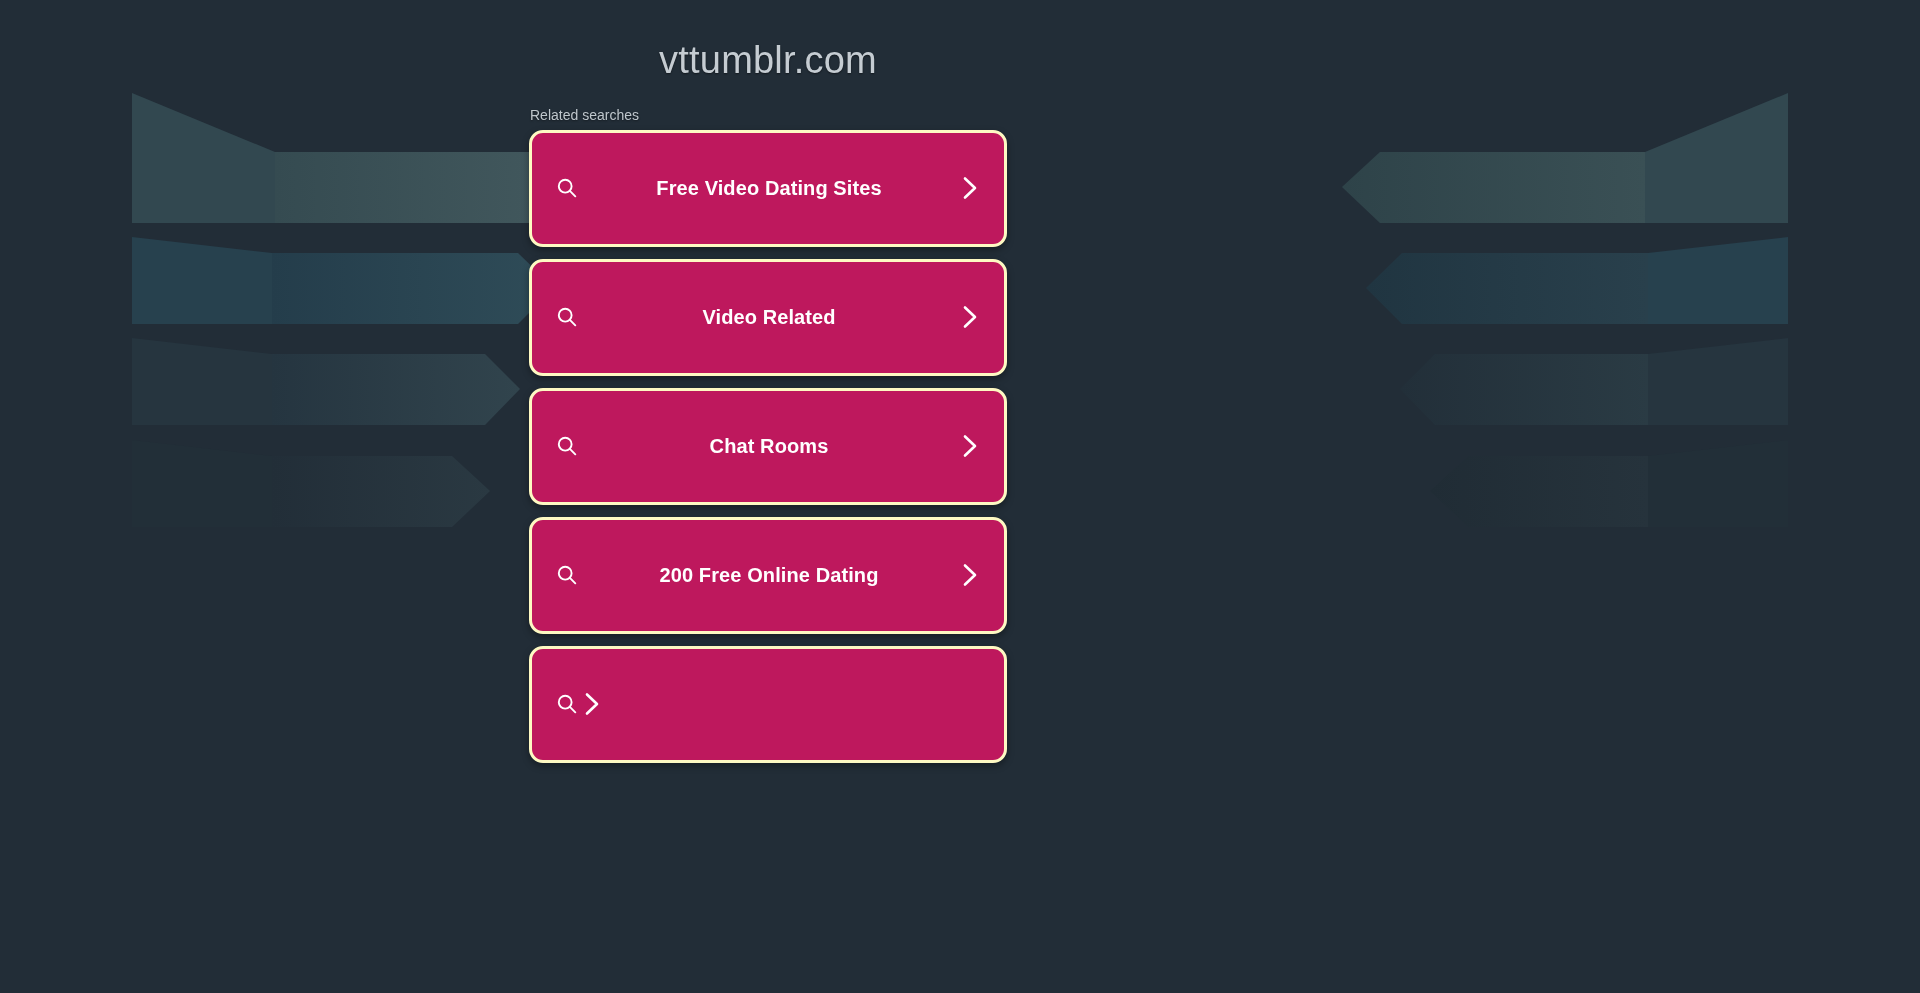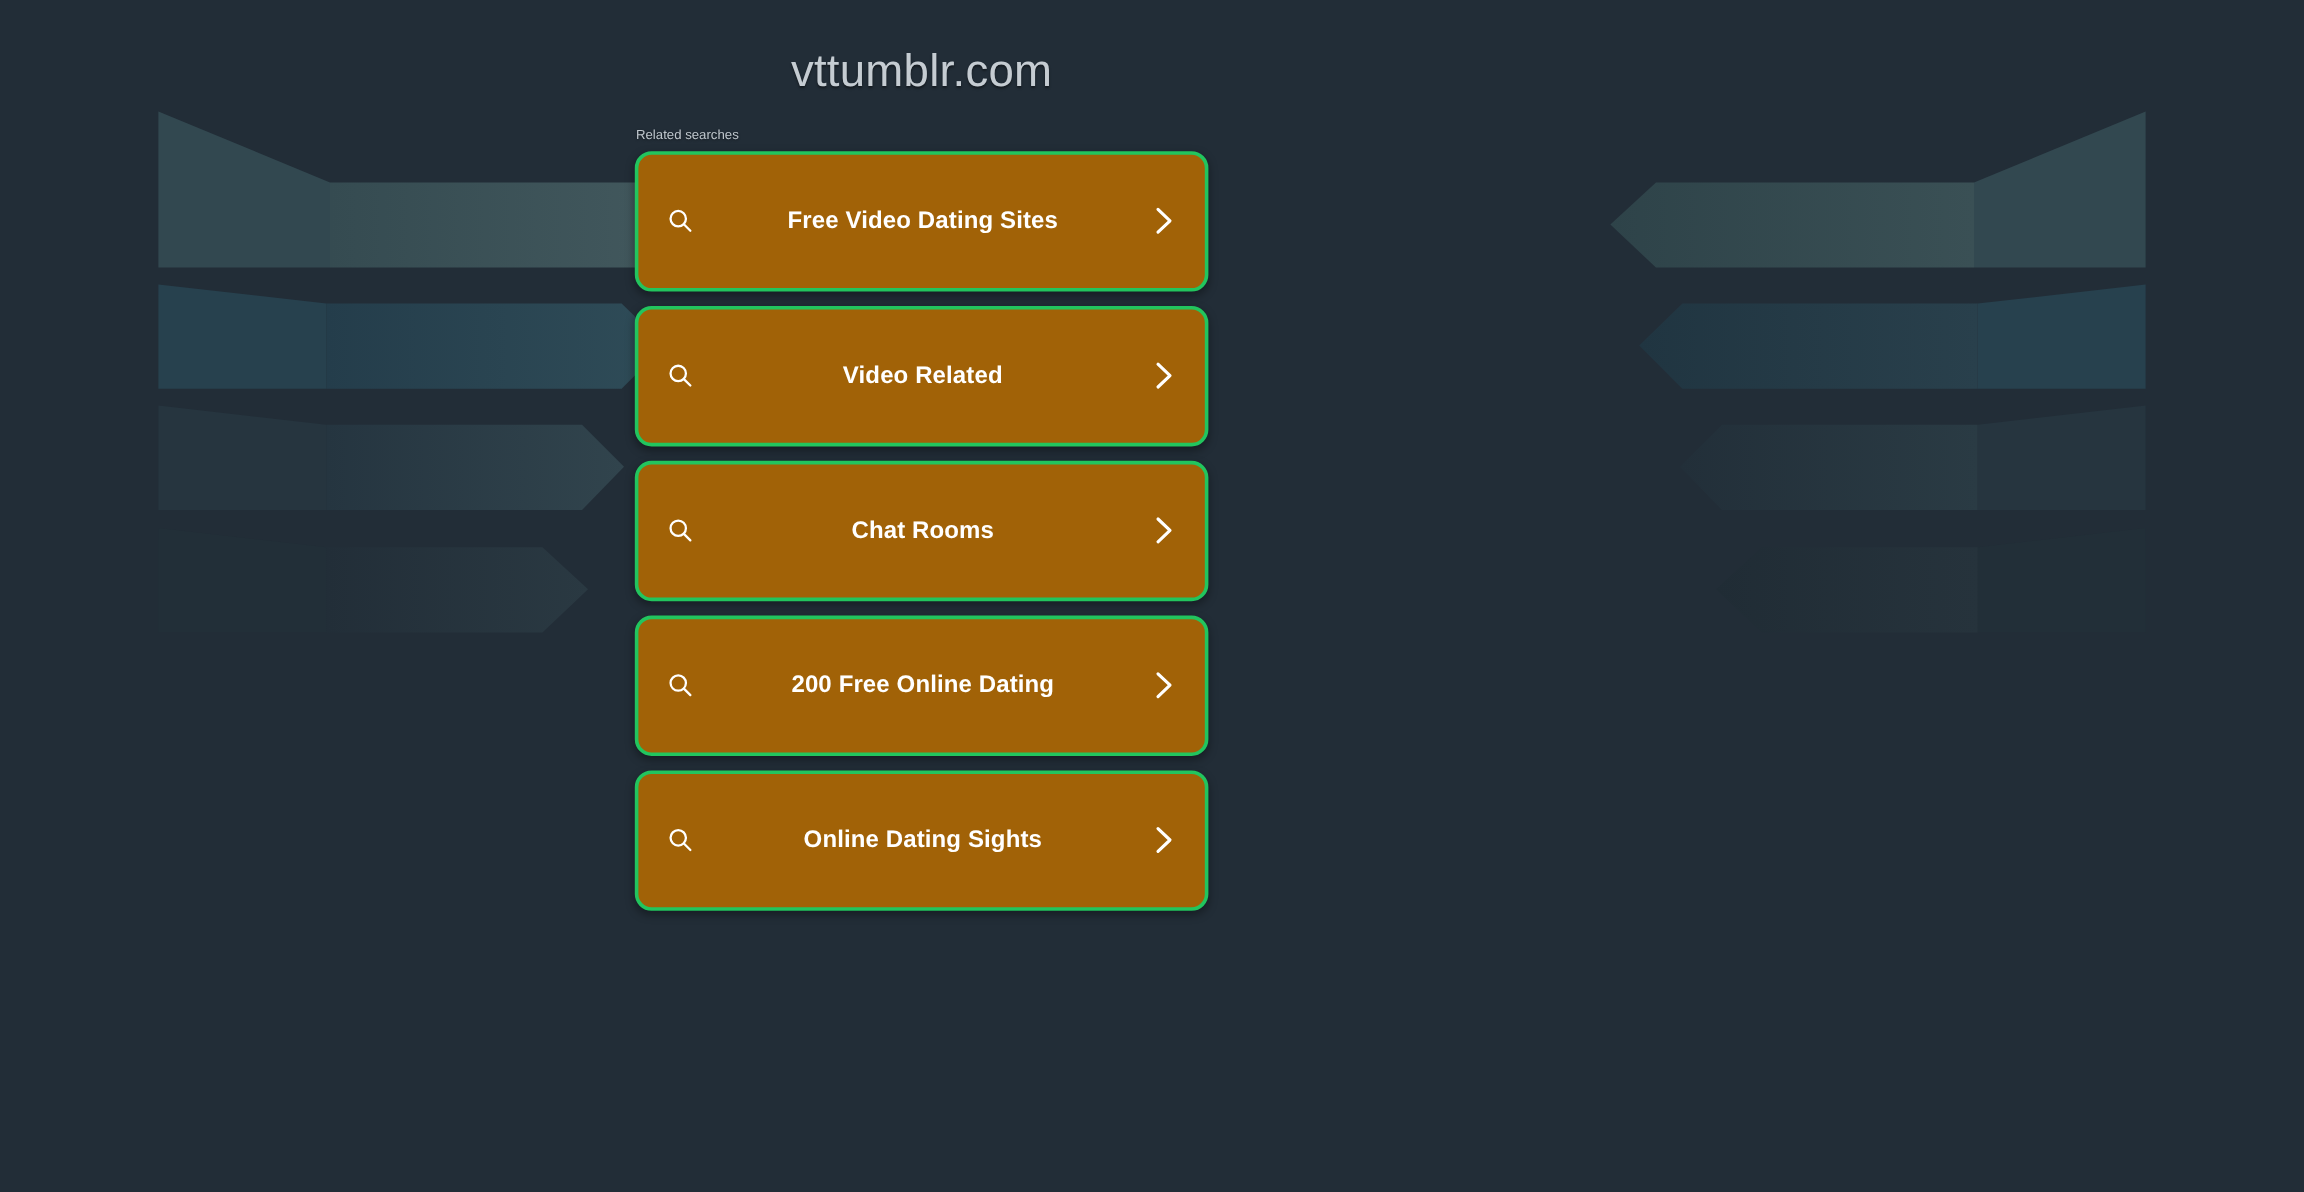--- a/index.html
+++ b/index.html
@@ -46,35 +46,35 @@
   }
 
   #results-column {
     width: 478px;
     margin: 0 auto;
     padding-top: 25px;
   }
 
   #related-label {
     color: #bfc7cd;
-    font-size: 11px;
+    font-size: 14px;
     font-weight: 400;
     margin-bottom: 7px;
     padding-left: 1px;
     text-shadow: 0 1px 2px rgba(0,0,0,0.4);
   }
 
   .search-card {
     position: relative;
     display: flex;
     align-items: center;
     height: 117px;
     margin-bottom: 12px;
-    background: #a16207;
-    border: 3px solid #22c55e;
+    background: #be185d;
+    border: 3px solid #fef9c3;
     border-radius: 14px;
     padding: 0 22px;
     box-shadow: 0 3px 7px rgba(0,0,0,0.35);
     cursor: pointer;
     text-decoration: none;
   }
 
   .card-search-icon {
     flex: 0 0 auto;
     width: 26px;
@@ -256,21 +256,20 @@
     </span>
   </a>
 
   <a class="search-card" href="#">
     <span class="card-search-icon">
       <svg width="24" height="24" viewBox="0 0 24 24" fill="none" stroke="#ffffff" stroke-width="1.9" stroke-linecap="round">
         <circle cx="10.2" cy="10.2" r="6.4"></circle>
         <line x1="15.1" y1="15.1" x2="20.3" y2="20.3"></line>
       </svg>
     </span>
-    <span class="card-label">Online Dating Sights</span>
     <span class="card-chevron">
       <svg width="20" height="26" viewBox="0 0 20 26" fill="none" stroke="#ffffff" stroke-width="2.6" stroke-linecap="round" stroke-linejoin="round">
         <polyline points="5,3.5 15,13 5,22.5"></polyline>
       </svg>
     </span>
   </a>
 </div>
 
   </div>
 </div>

